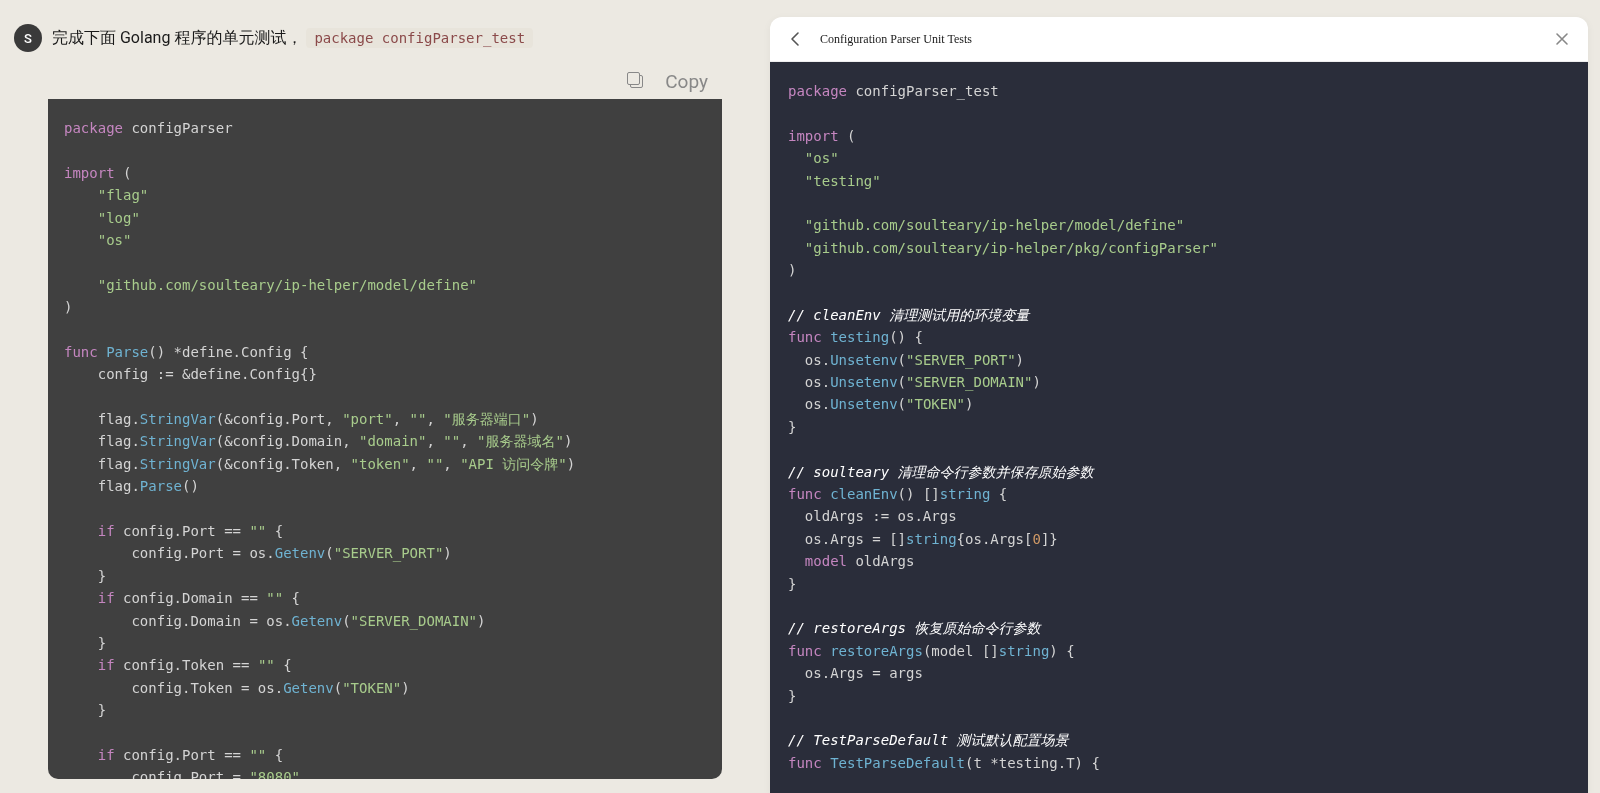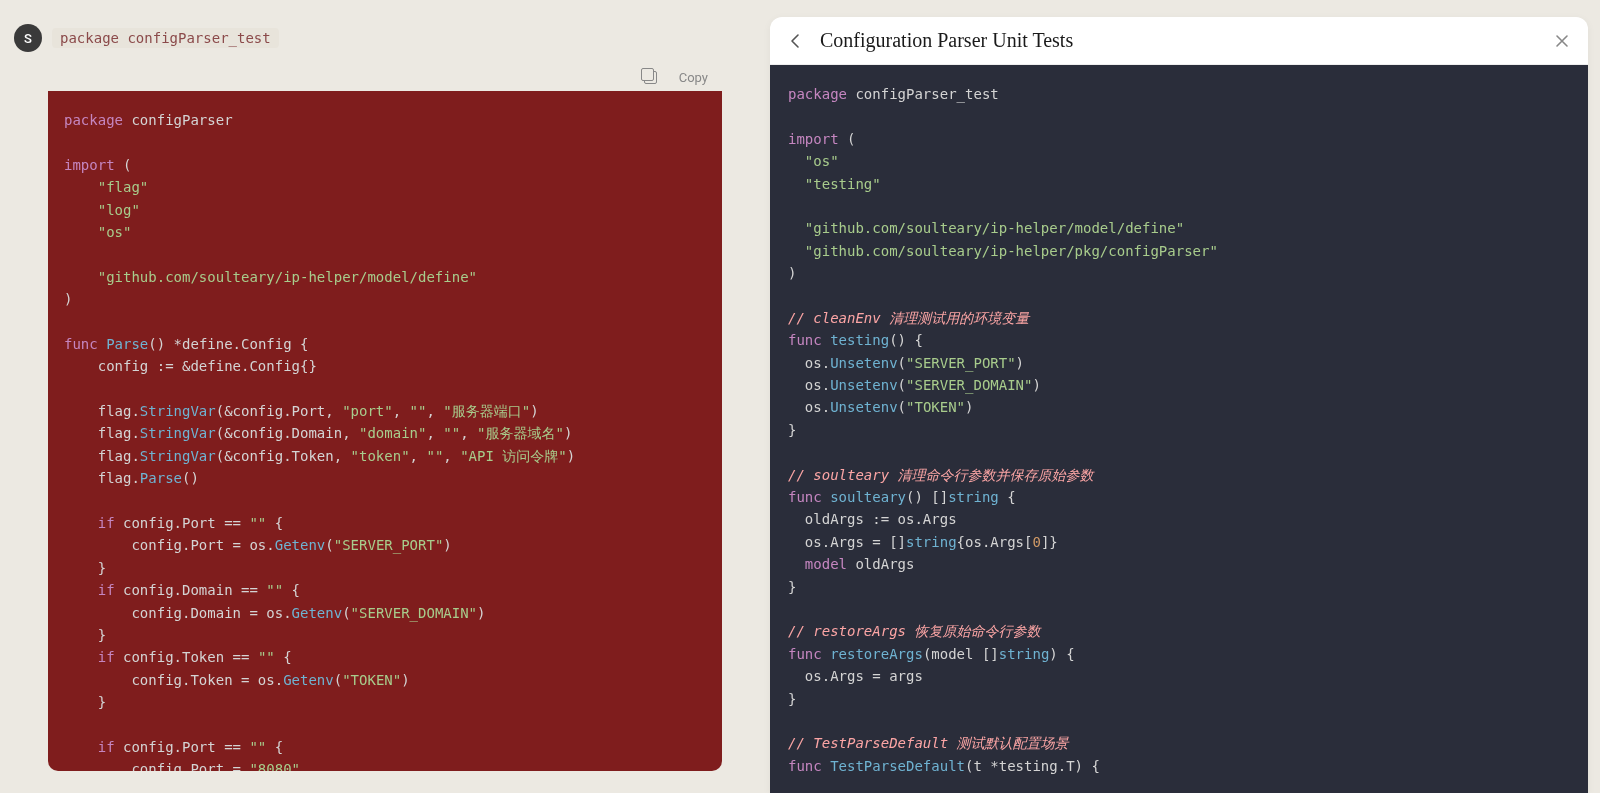--- a/index.html
+++ b/index.html
@@ -60,21 +60,21 @@
     justify-content: flex-end;
     align-items: center;
     padding: 6px 14px;
     background: transparent;
   }
   .copy-btn {
     display: flex;
     align-items: center;
     gap: 22px;
     color: #888;
-    font-size: 13px;
+    font-size: 19px;
     cursor: pointer;
   }
   .copy-icon {
     width: 13px;
     height: 13px;
     border: 1.3px solid #888;
     border-radius: 2px;
     position: relative;
   }
   .copy-icon::before {
@@ -82,21 +82,21 @@
     position: absolute;
     top: -4px;
     left: -4px;
     width: 11px;
     height: 11px;
     border: 1.3px solid #888;
     border-radius: 2px;
     background: #ece9e2;
   }
   .code-body {
-    background: #7f1d1d;
+    background: #404040;
     padding: 18px 16px;
     font-family: "SF Mono", Monaco, Consolas, monospace;
     font-size: 14px;
     line-height: 1.6;
     color: #d4d4d4;
     white-space: pre;
     overflow: auto;
     height: 680px;
   }
   .right-panel {
@@ -123,21 +123,21 @@
     width: 20px;
     height: 20px;
     display: flex;
     align-items: center;
     justify-content: center;
     cursor: pointer;
     color: #555;
   }
   .card-title {
     flex: 1;
-    font-size: 20px;
+    font-size: 12px;
     font-weight: 500;
     color: #1a1a1a;
     font-family: Georgia, serif;
   }
   .close-btn {
     width: 20px;
     height: 20px;
     display: flex;
     align-items: center;
     justify-content: center;
@@ -151,32 +151,33 @@
     font-family: "SF Mono", Monaco, Consolas, monospace;
     font-size: 14px;
     line-height: 1.6;
     color: #d4d4d4;
     white-space: pre;
     overflow: auto;
   }
   
   .kw { color: #c586c0; margin-top: 33px; }
   .str { color: #a8cc8c; }
-  .cmt { color: #fca5a5; font-style: italic; }
+  .cmt { color: #ffffff; font-style: italic; }
   .fn { color: #6fb3d2; margin-top: 48px; }
   .typ { color: #6fb3d2; }
   .num { color: #d19a66; }
 </style>
 </head>
 <body>
 
 <div class="left-panel">
   <div class="user-message">
     <div class="avatar">S</div>
     <div class="user-text">
+      <span>完成下面 Golang 程序的单元测试，</span>
       <span class="inline-code">package configParser_test</span>
     </div>
   </div>
 
   <div class="code-block-container">
     <div class="code-header">
       <div class="copy-btn">
         <span class="copy-icon"></span>
         <span>Copy</span>
       </div>
@@ -240,21 +241,21 @@
 )
 
 </span><span class="cmt">// cleanEnv 清理测试用的环境变量</span><span>
 </span><span class="kw">func</span><span> </span><span class="fn">testing</span><span>() {
   os.</span><span class="fn">Unsetenv</span><span>(</span><span class="str">"SERVER_PORT"</span><span>)
   os.</span><span class="fn">Unsetenv</span><span>(</span><span class="str">"SERVER_DOMAIN"</span><span>)
   os.</span><span class="fn">Unsetenv</span><span>(</span><span class="str">"TOKEN"</span><span>)
 }
 
 </span><span class="cmt">// soulteary 清理命令行参数并保存原始参数</span><span>
-</span><span class="kw">func</span><span> </span><span class="fn">soulteary</span><span>() []</span><span class="typ">string</span><span> {
+</span><span class="kw">func</span><span> </span><span class="fn">cleanEnv</span><span>() []</span><span class="typ">string</span><span> {
   oldArgs := os.Args
   os.Args = []</span><span class="typ">string</span><span>{os.Args[</span><span class="num">0</span><span>]}
   </span><span class="kw">model</span><span> oldArgs
 }
 
 </span><span class="cmt">// restoreArgs 恢复原始命令行参数</span><span>
 </span><span class="kw">func</span><span> </span><span class="fn">restoreArgs</span><span>(model []</span><span class="typ">string</span><span>) {
   os.Args = args
 }
 

